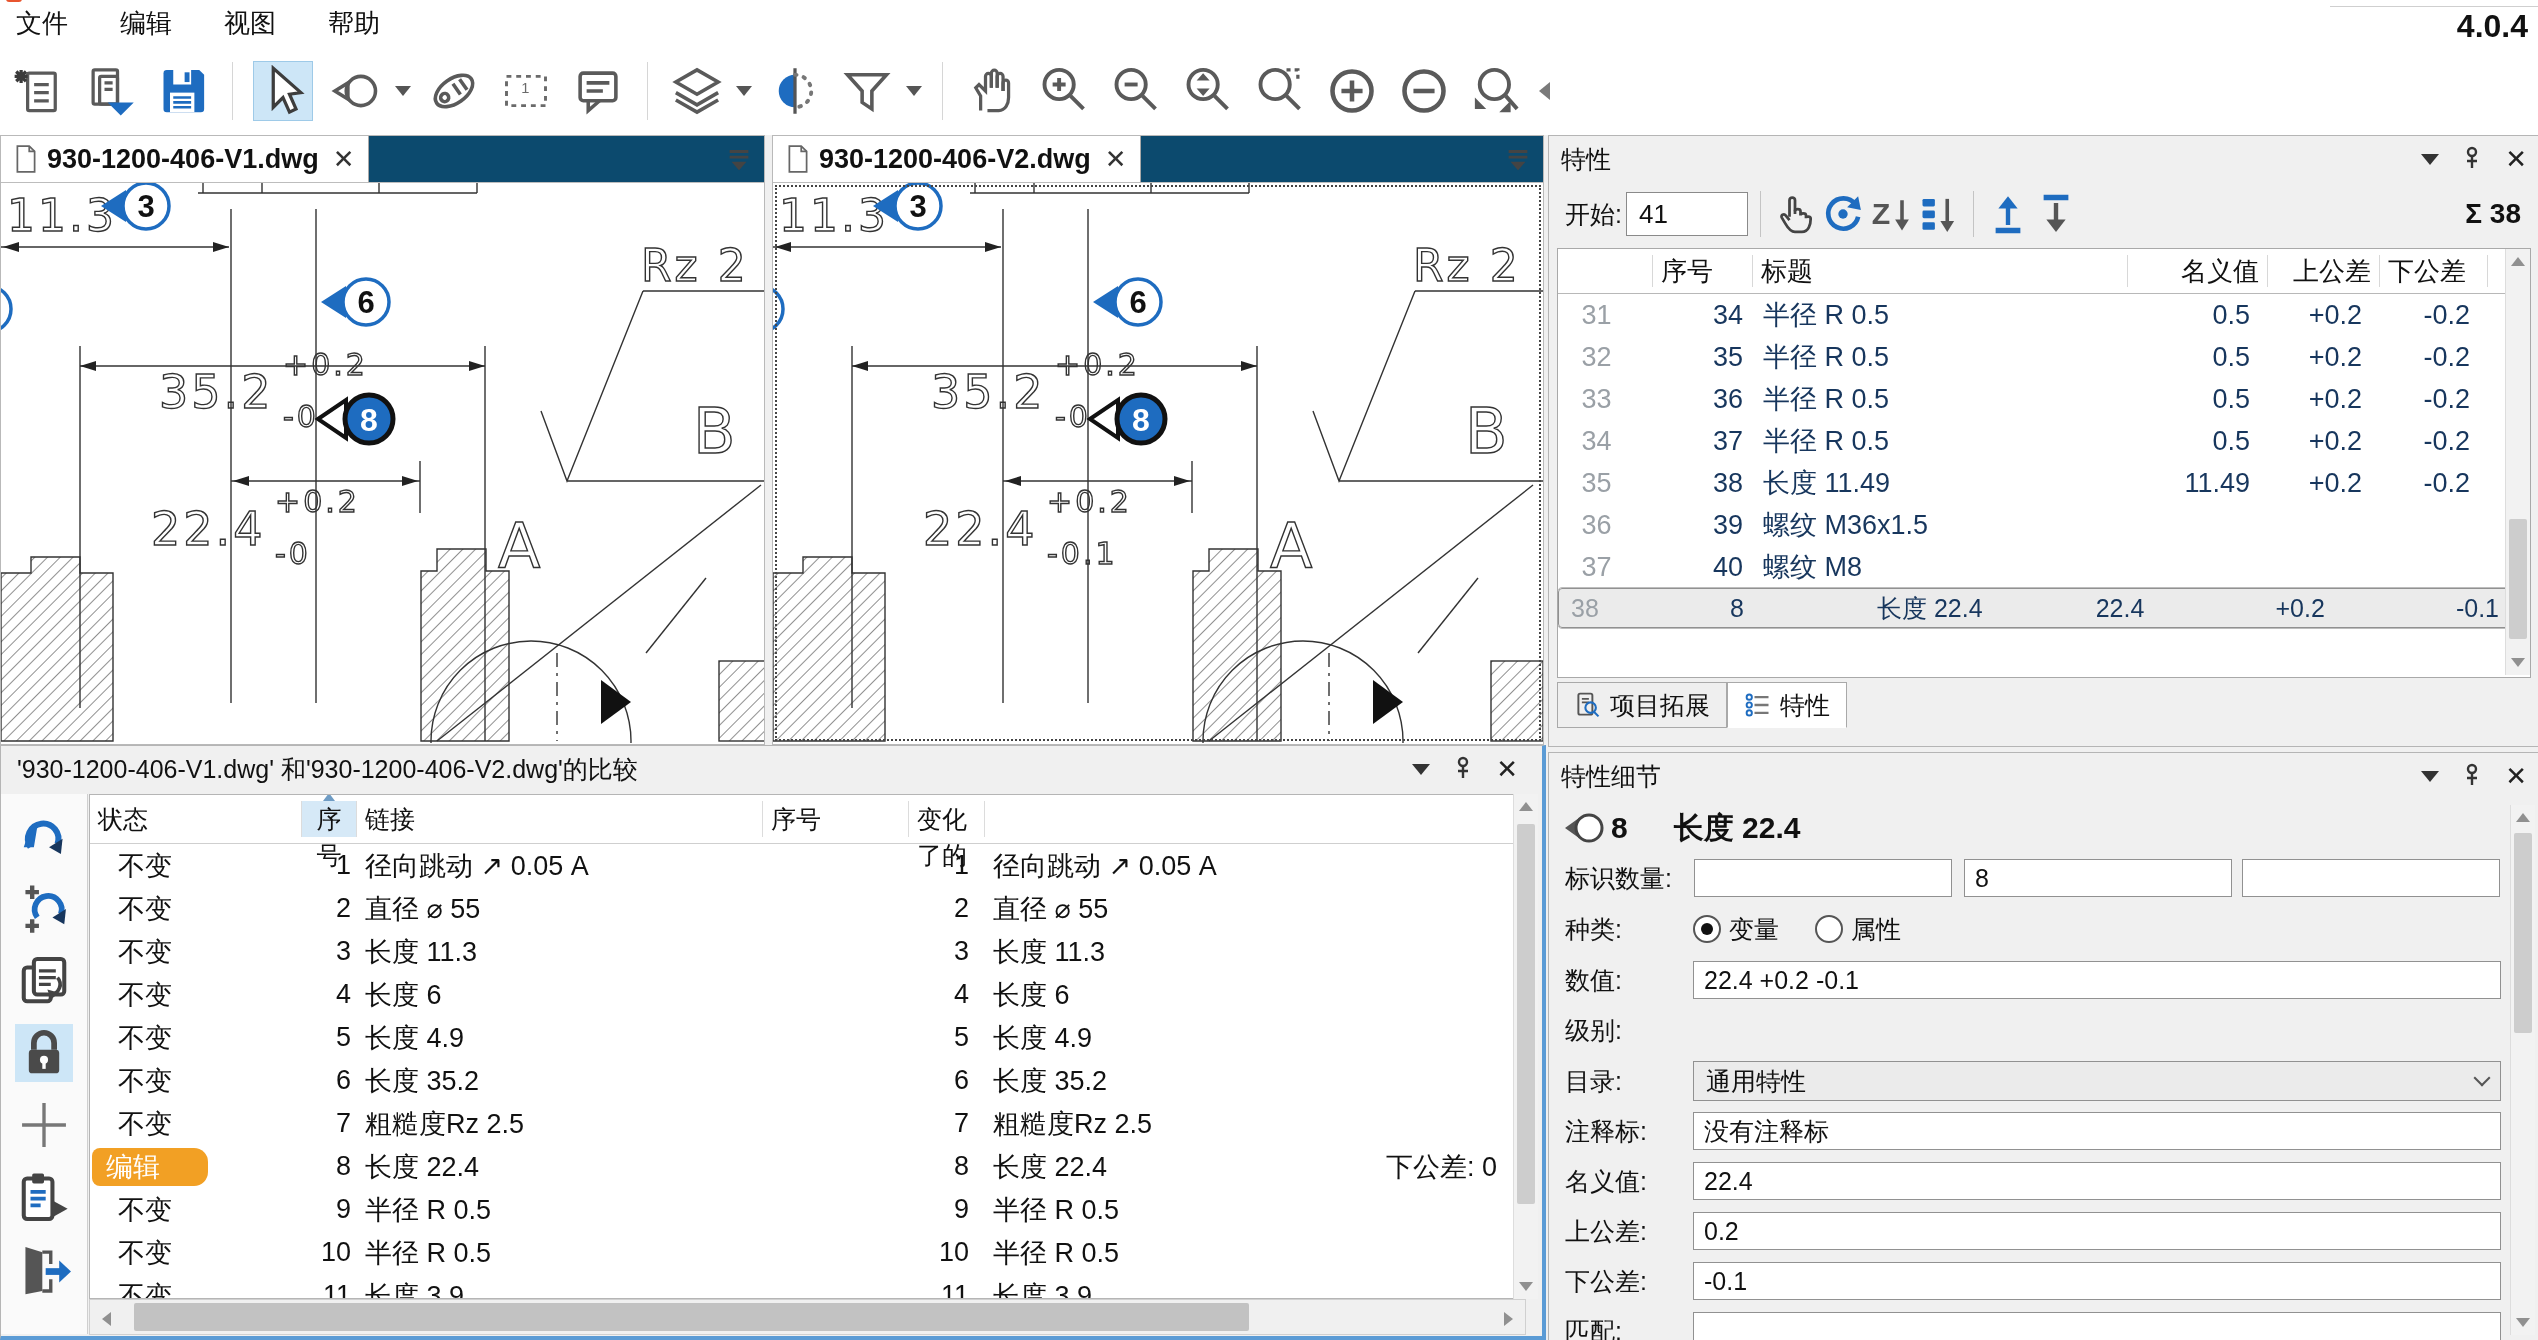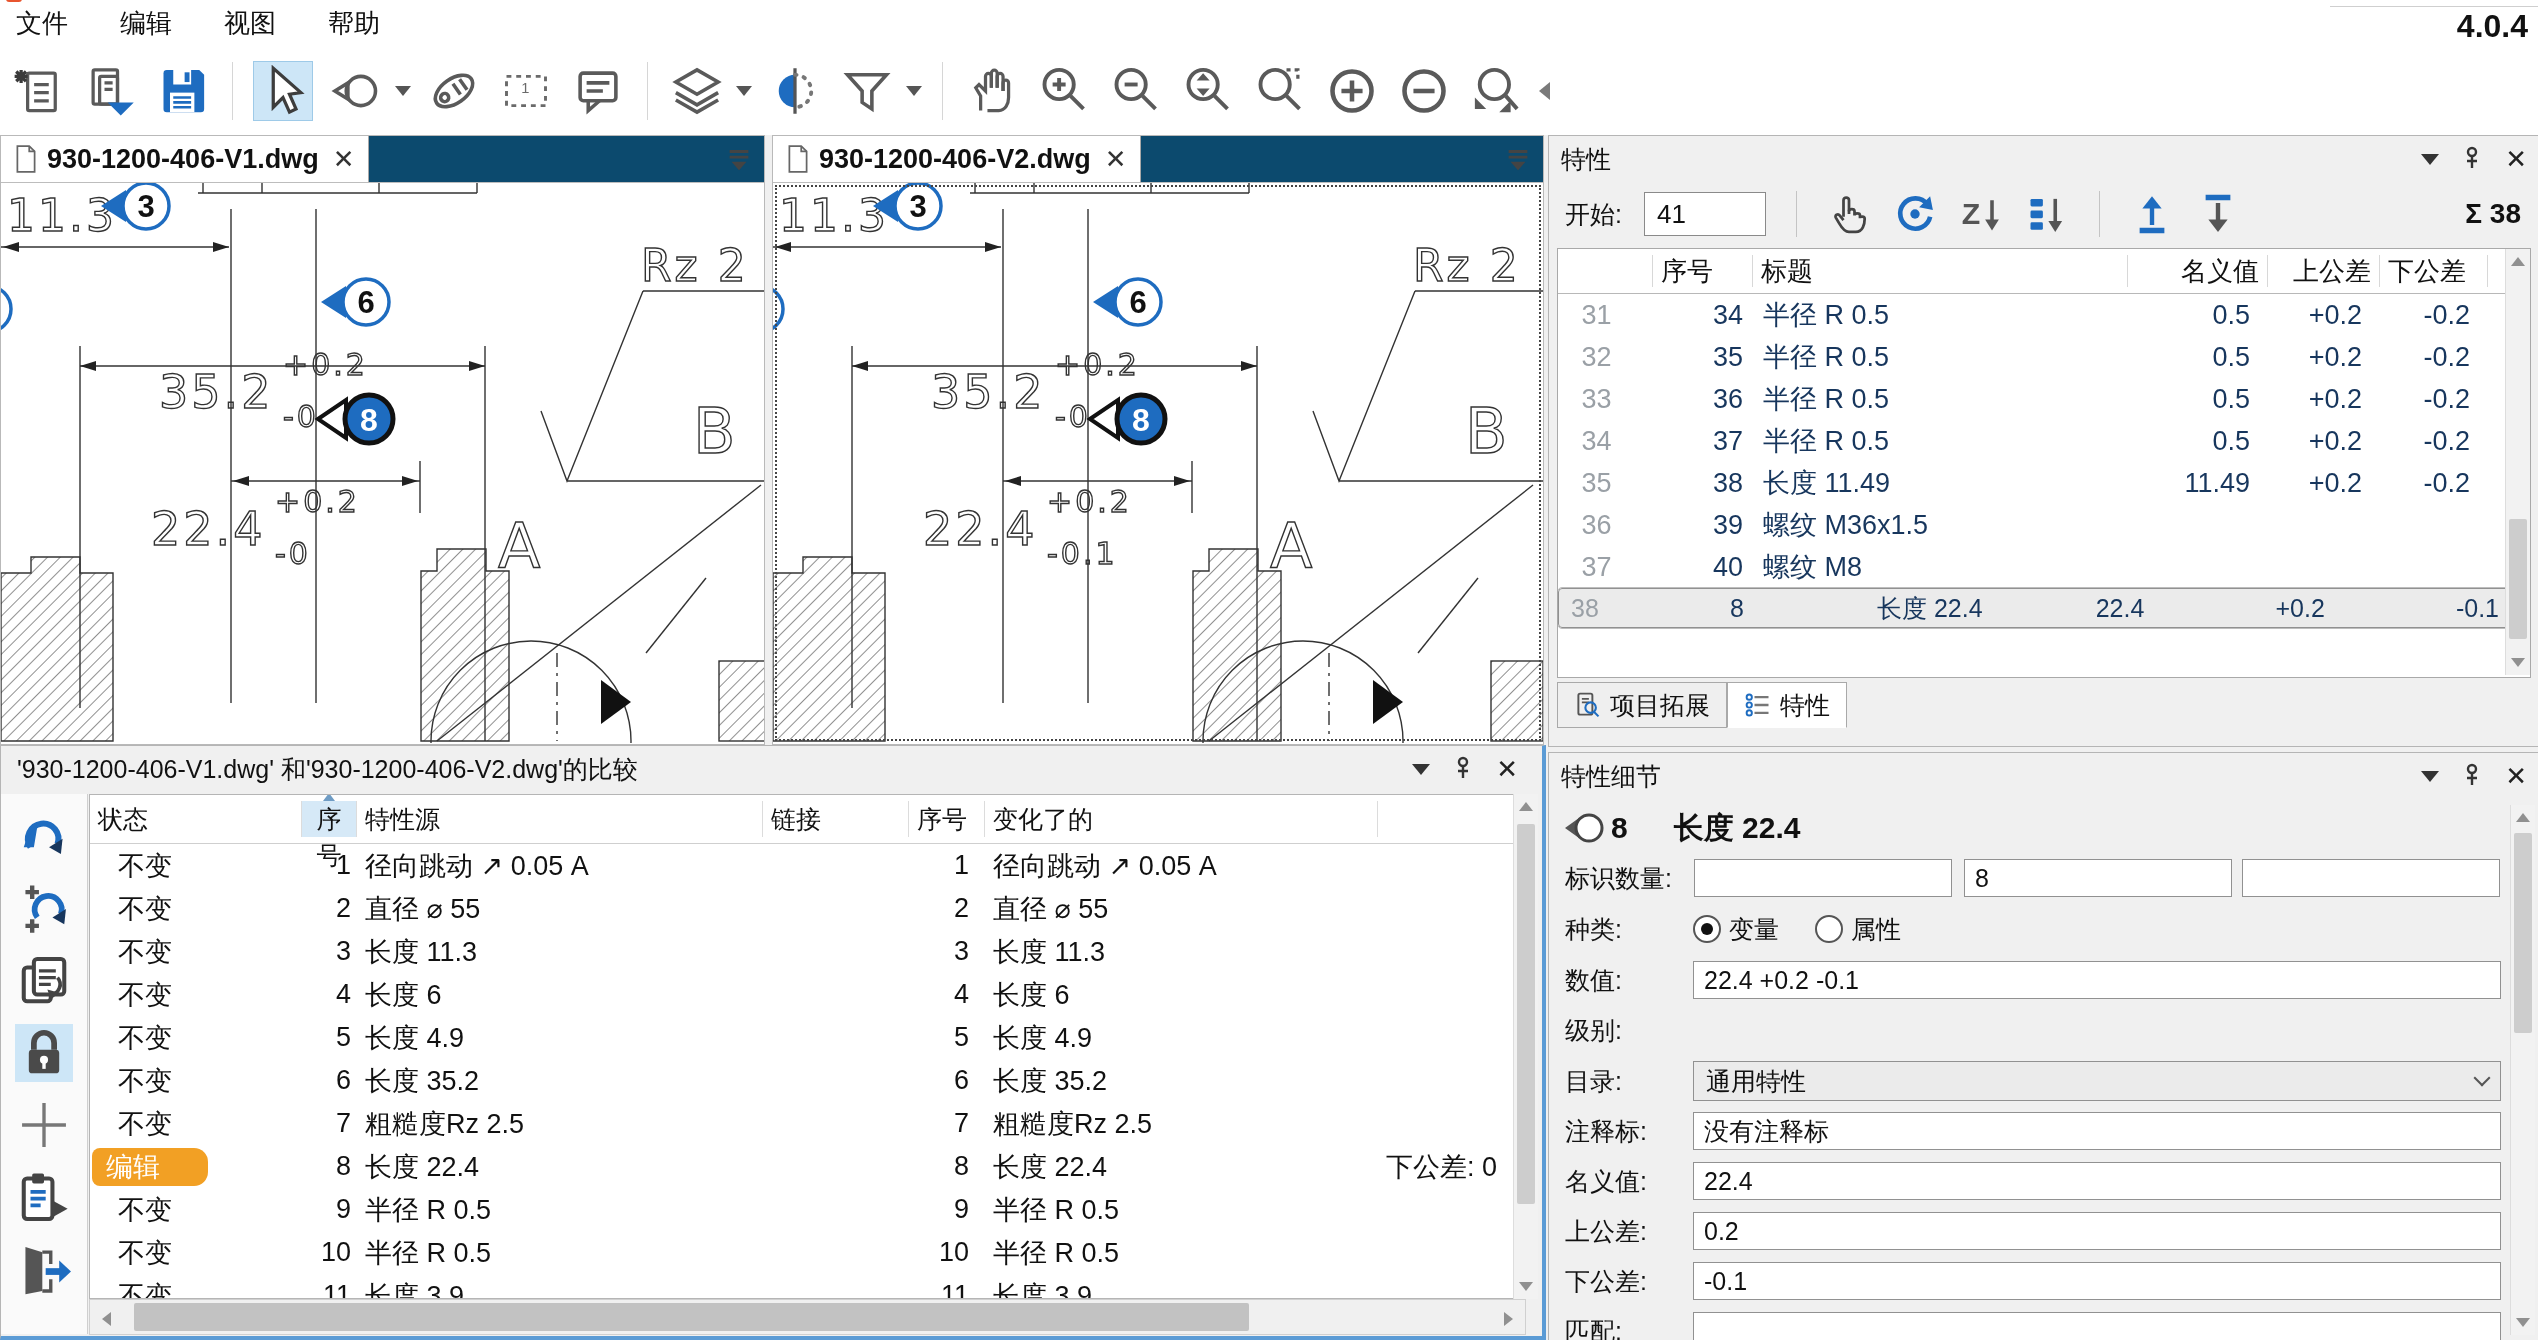--- a/index.html
+++ b/index.html
@@ -25,21 +25,21 @@
   .selframe{position:absolute;left:2px;top:2px;right:2px;bottom:2px;border:2px dotted #444;pointer-events:none}
   .cadtext{fill:none;stroke:#333;stroke-width:1.4px;font-family:"DejaVu Sans",sans-serif;letter-spacing:3px}
   
   .panel{background:#f0f0f0;border:1px solid #b5b5b5}
   .phdr{height:46px;display:flex;align-items:center;font-size:25px;padding-left:12px;position:relative;background:#f0f0f0}
   .hicons{position:absolute;right:12px;top:0;height:46px;display:flex;align-items:center;gap:22px}
   .tri-dn{width:0;height:0;border-left:9px solid transparent;border-right:9px solid transparent;border-top:11px solid #333}
   .xglyph{font-size:26px;color:#222;line-height:1}
   
   #props{left:1548px;top:135px;width:990px;height:610px}
-  .ctrlrow{height:64px;display:flex;align-items:center;gap:22px;padding-left:16px;position:relative}
+  .ctrlrow{height:64px;display:flex;align-items:center;gap:4px;padding-left:16px;position:relative}
   .startinp{width:108px;height:42px;background:#fff;border:1px solid #8a8a8a;font-size:26px;display:flex;align-items:center;padding-left:12px}
   .vsep{width:1px;height:46px;background:#c4c4c4;margin:0 8px}
   .sigma{position:absolute;right:18px;font-size:28px;font-weight:bold}
   .ptable{left:8px;top:112px;width:972px;height:428px;background:#fff;border:1px solid #a9a9a9;overflow:hidden}
   .pgrid{display:grid;grid-template-columns:95px 100px 375px 140px 112px 108px;align-items:center}
   .phead{height:44px;border-bottom:1px solid #b8b8b8;font-size:26px}
   .phead>div{height:32px;line-height:32px;border-right:1px solid #d8d8d8;padding:0 8px}
   .prow{height:42px;font-size:27px;color:#17365D}
   .prow .gut{color:#9aa0a6;text-align:center;padding-right:18px}
   .prow .num{text-align:right;padding-right:10px}
@@ -660,21 +660,20 @@
           <path d="M15 6h5v7M15 29h5v-7" fill="none" stroke="#555" stroke-width="2"></path>
           <path d="M17 17.5h9" stroke="#1E6CC0" stroke-width="4"></path>
           <polygon points="25,11 32,17.5 25,24" fill="#1E6CC0"></polygon>
         </svg>
     </div>
   </div>
   <div class="ctable">
     <div class="cgrid chead">
       <div>状态</div>
       <div class="sortcol"><span class="sortarr"></span><span>序号</span></div>
-      <div>特性源</div>
       <div>链接</div>
       <div>序号</div>
       <div>变化了的</div>
     </div>
     <div class="cgrid crow">
         <div class="st">不变</div>
         <div class="na">1</div>
         <div class="tx">径向跳动 ↗ 0.05 A</div>
         <div></div>
         <div class="nb">1</div>

